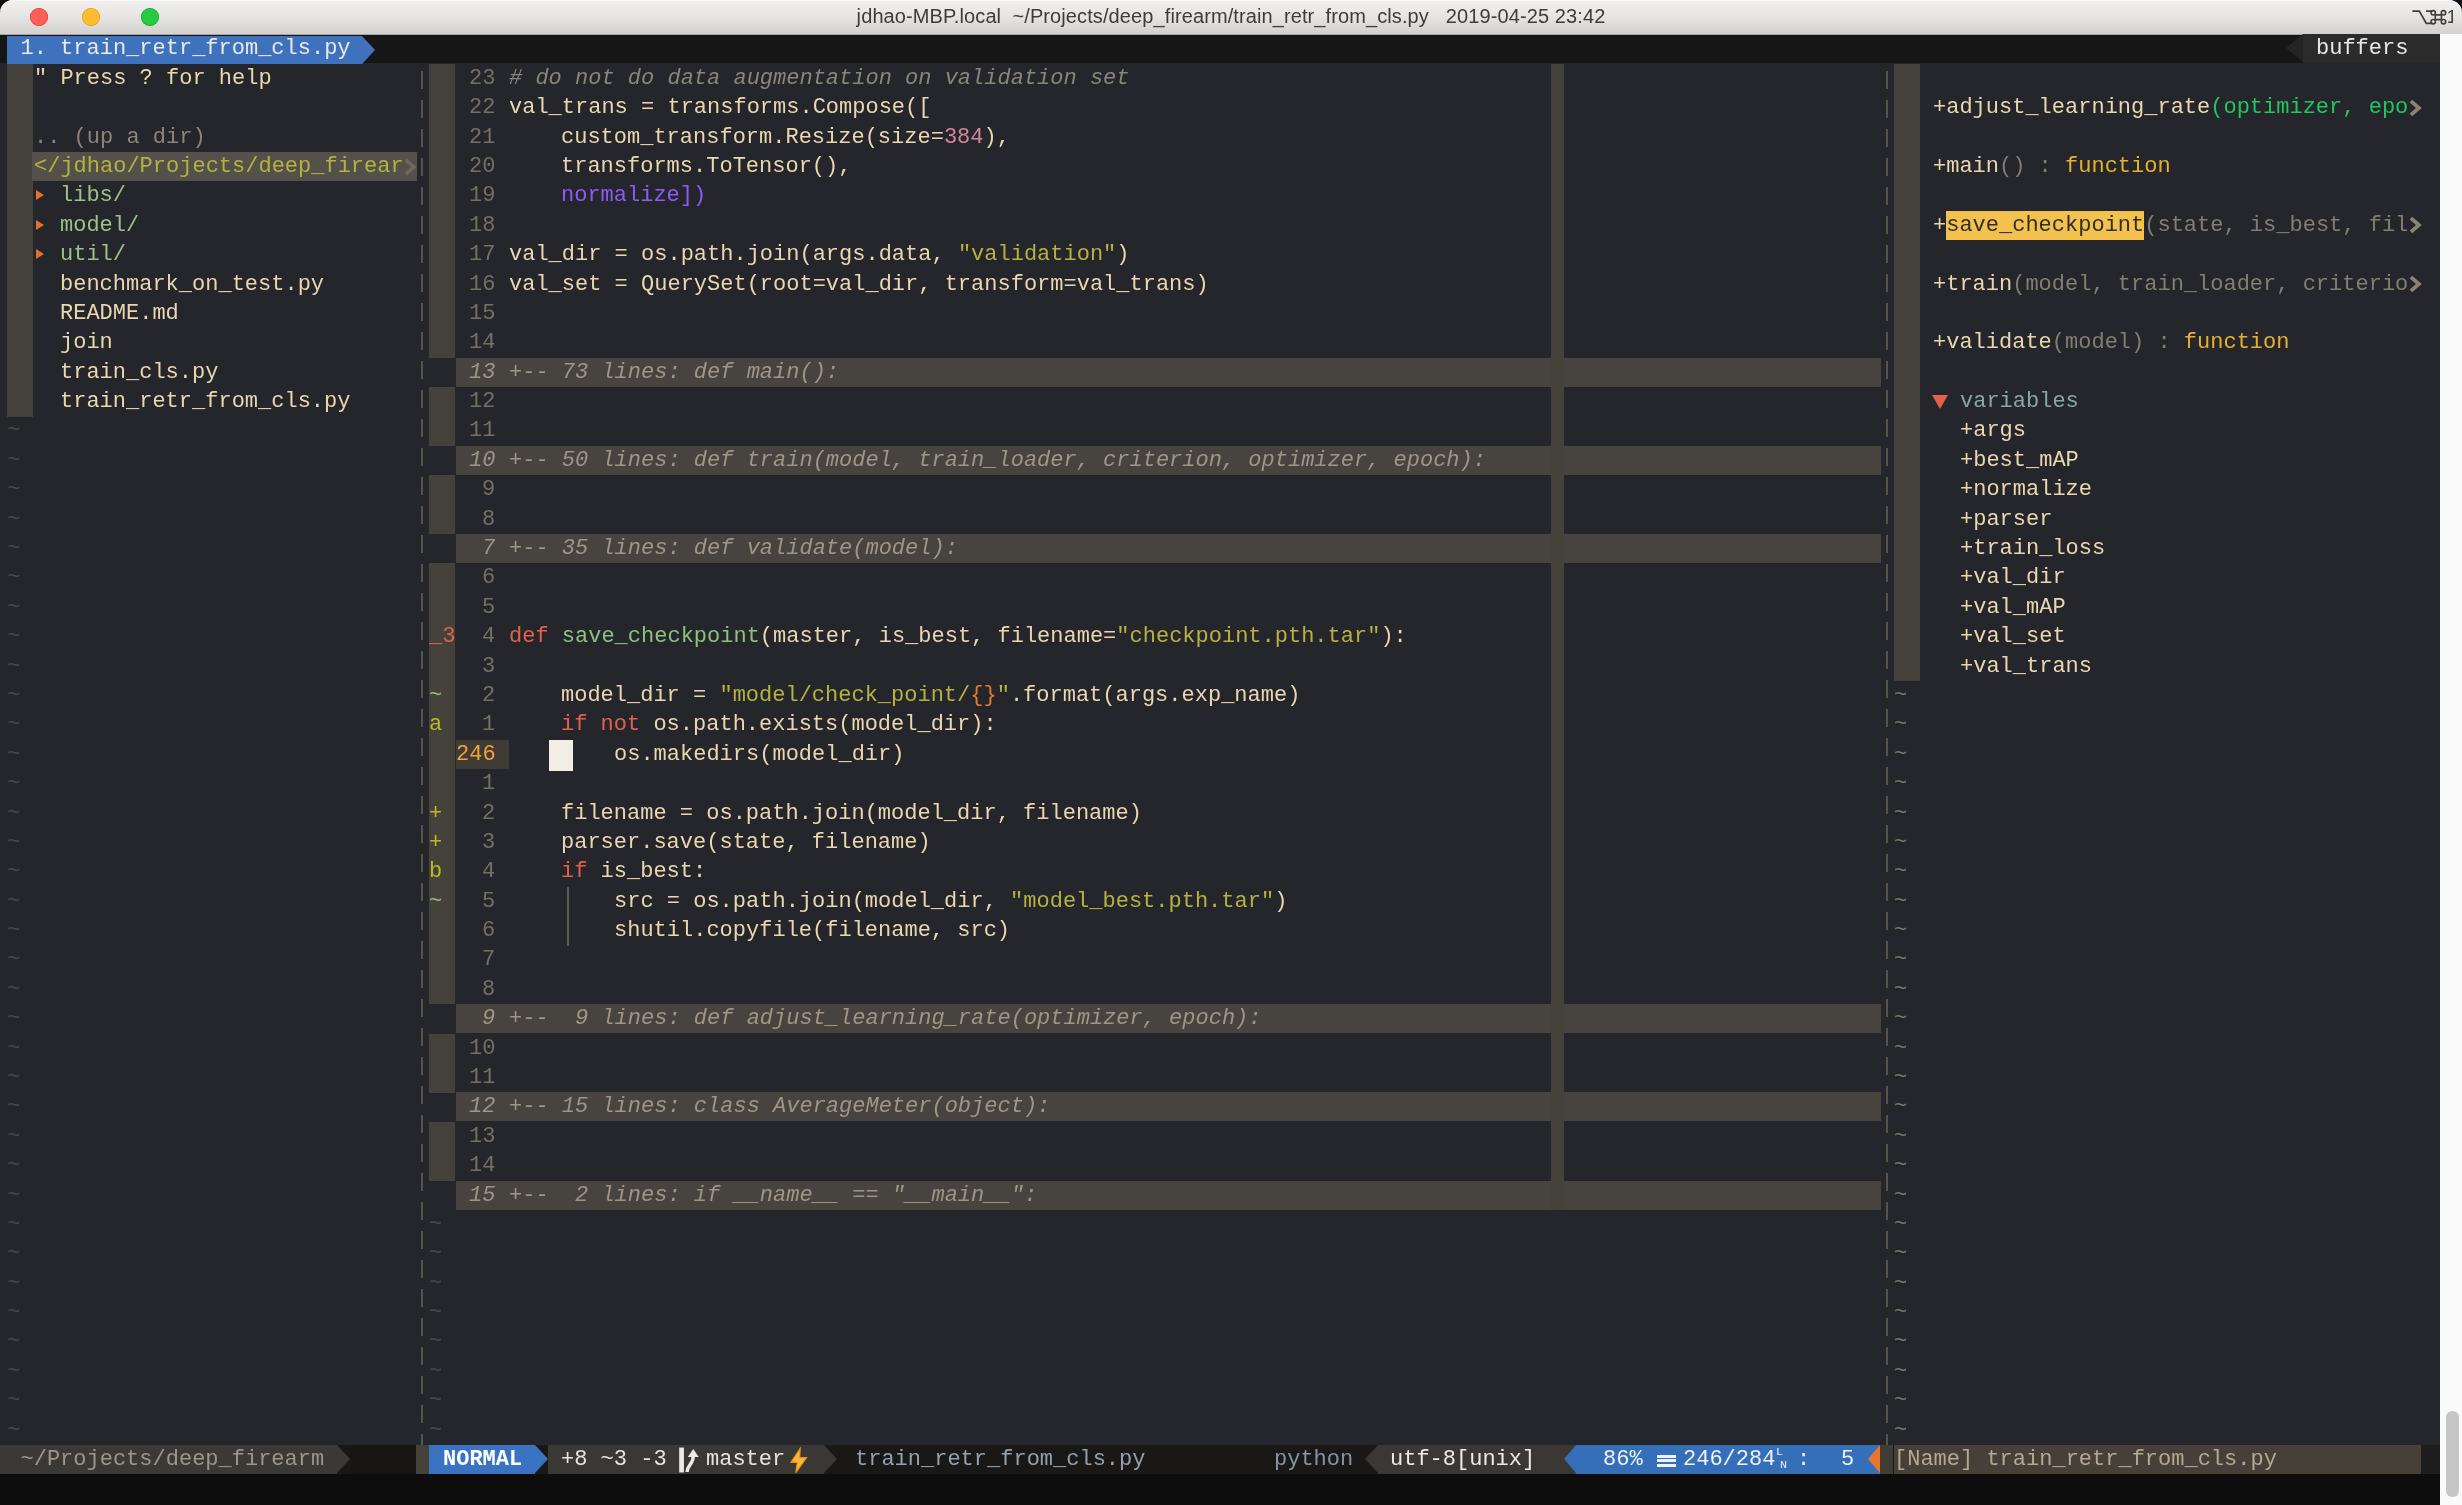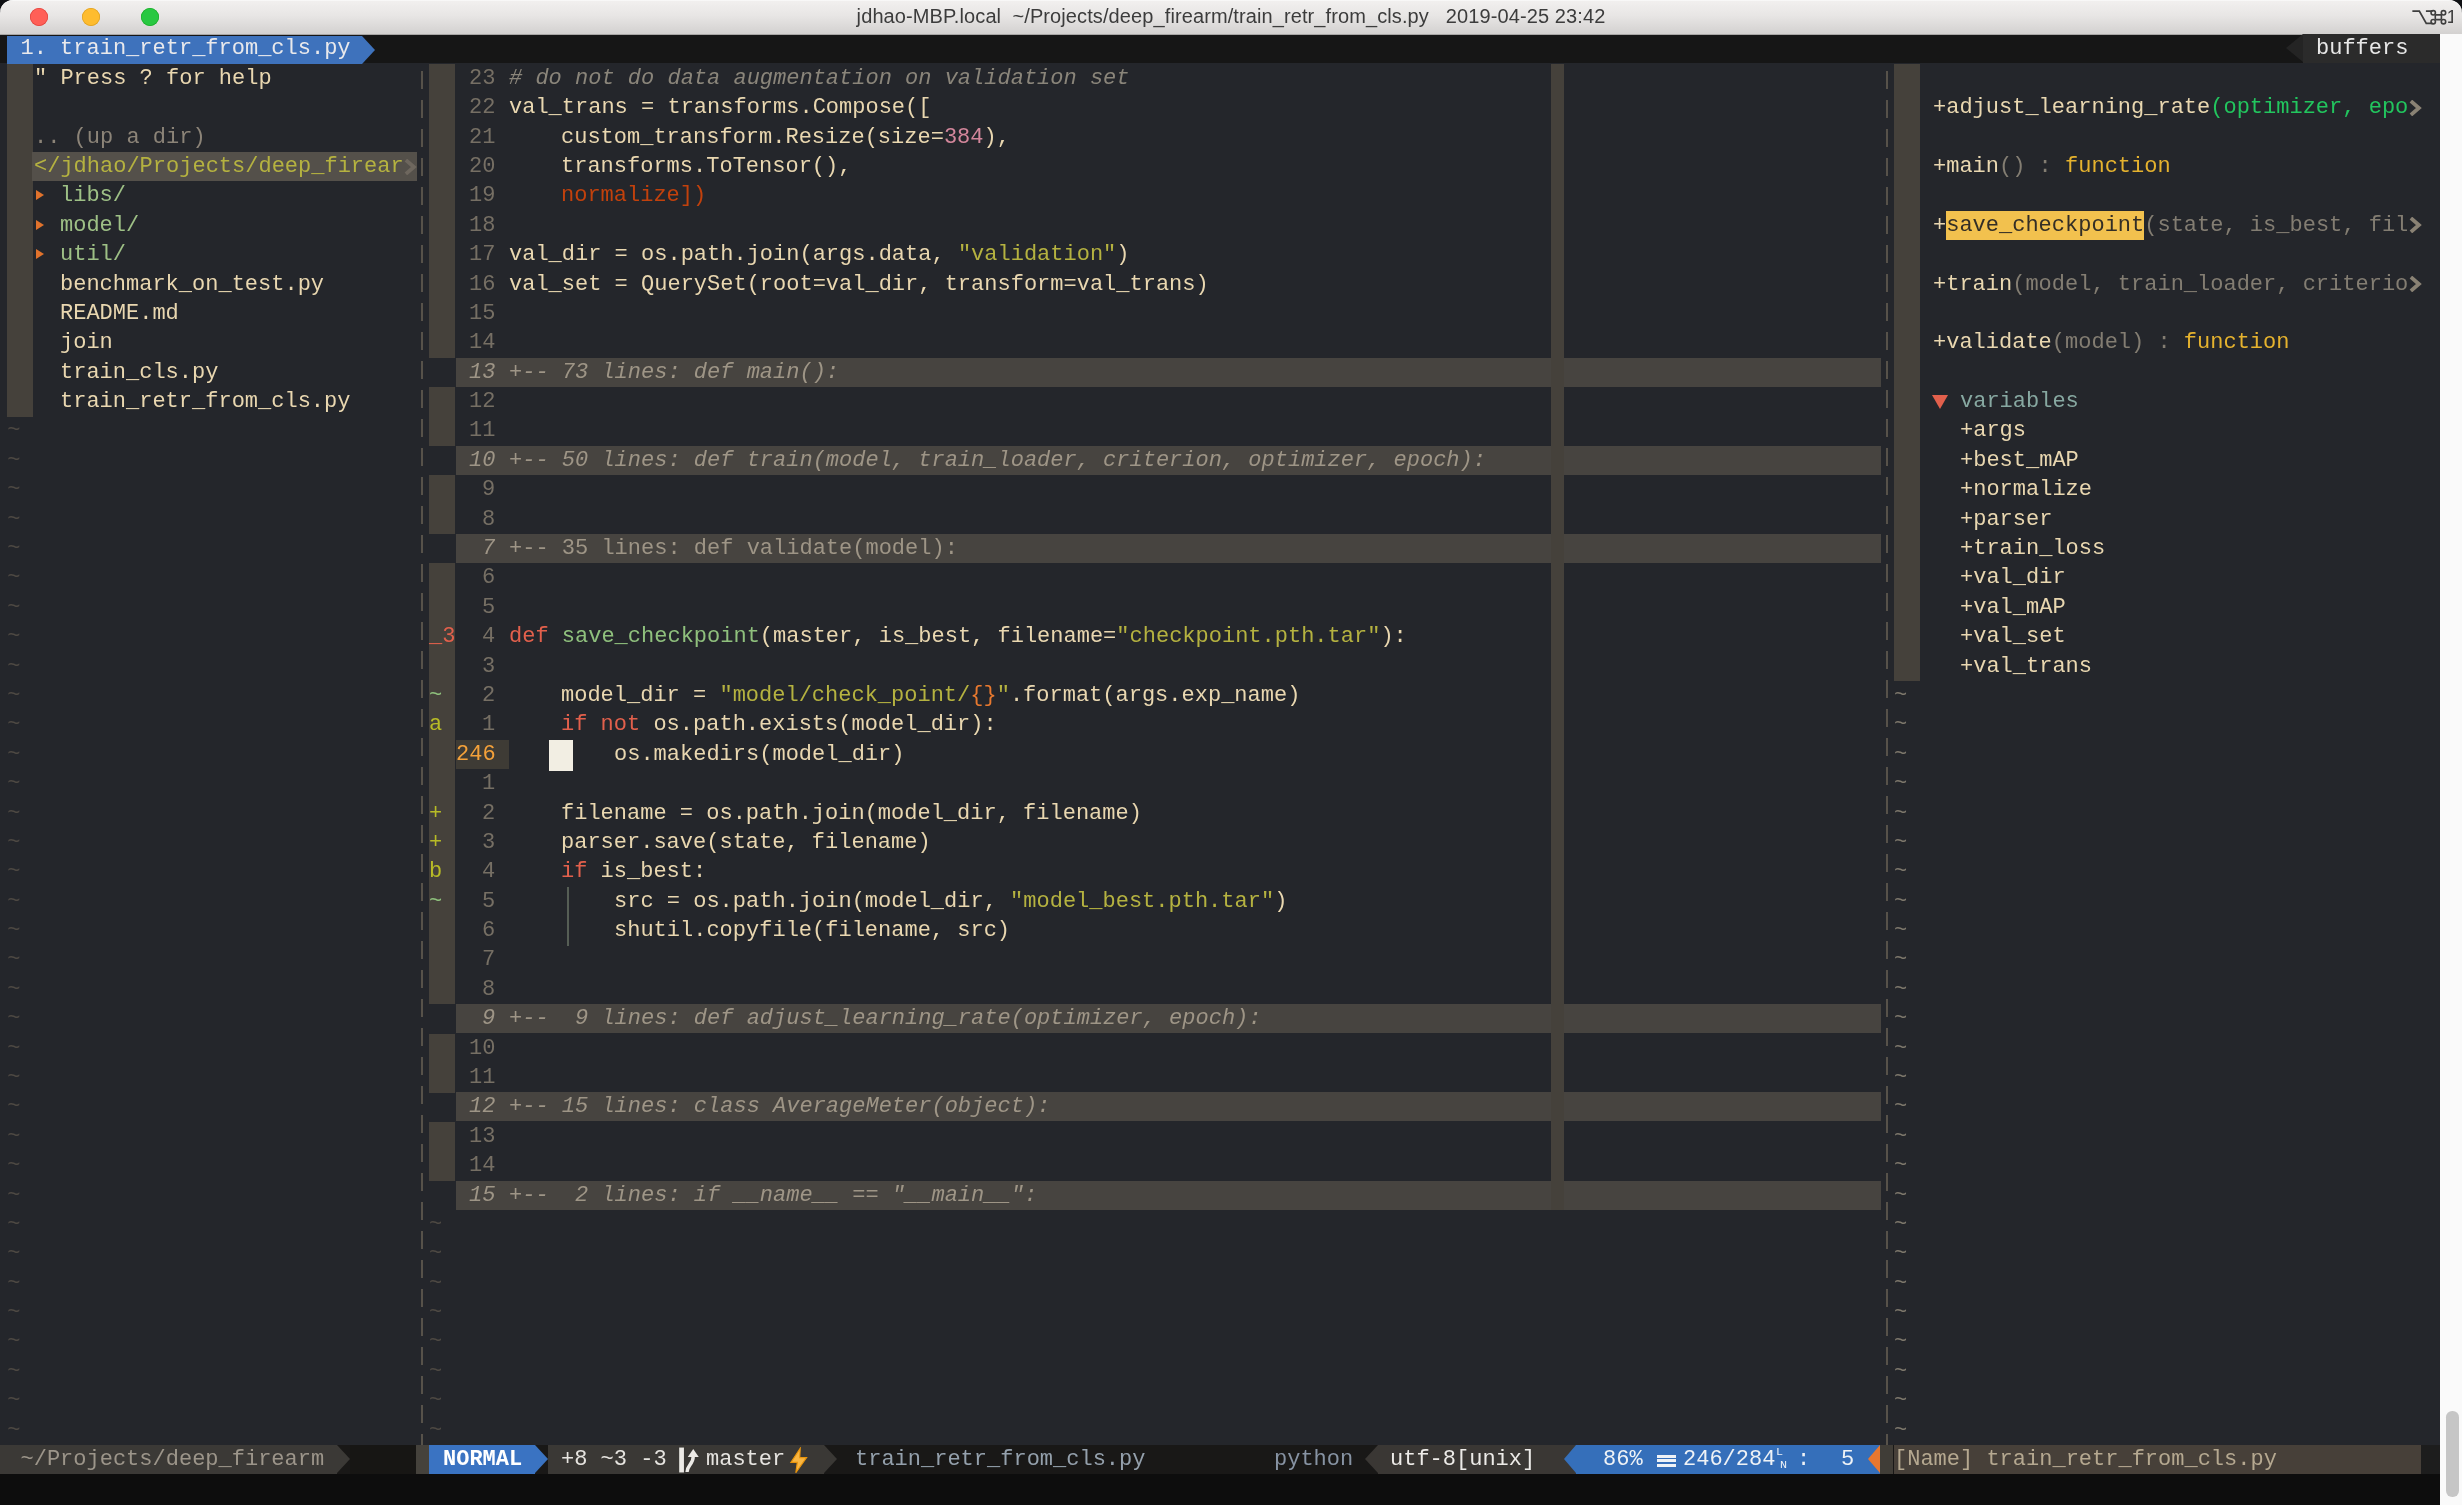--- a/index.html
+++ b/index.html
@@ -110,21 +110,21 @@
 <div class="m" style="left:7.3px;top:1416px;"><span style="color:#4e4943;">~</span></div>
 <div class="m" style="left:469px;top:64px;"><span style="color:#766f64;">23</span></div>
 <div class="m" style="left:509px;top:64px;"><span style="color:#8a857a;font-style:italic"># do not do data augmentation on validation set</span></div>
 <div class="m" style="left:469px;top:93px;"><span style="color:#766f64;">22</span></div>
 <div class="m" style="left:509px;top:93px;text-align:center;"><span style="color:#e9d7b0;">val_trans = transforms.Compose([</span></div>
 <div class="m" style="left:469px;top:123px;"><span style="color:#766f64;">21</span></div>
 <div class="m" style="left:561px;top:123px;"><span style="color:#e9d7b0;">custom_transform.Resize(size=</span><span style="color:#d3869b;">384</span><span style="color:#e9d7b0;">),</span></div>
 <div class="m" style="left:469px;top:152px;"><span style="color:#766f64;">20</span></div>
 <div class="m" style="left:561px;top:152px;"><span style="color:#e9d7b0;">transforms.ToTensor(),</span></div>
 <div class="m" style="left:469px;top:181px;"><span style="color:#766f64;">19</span></div>
-<div class="m" style="left:561px;top:181px;"><span style="color:#c2410c;">normalize])</span></div>
+<div class="m" style="left:561px;top:181px;"><span style="color:#8b5cf6;">normalize])</span></div>
 <div class="m" style="left:469px;top:211px;"><span style="color:#766f64;">18</span></div>
 <div class="m" style="left:469px;top:240px;"><span style="color:#766f64;">17</span></div>
 <div class="m" style="left:509px;top:240px;"><span style="color:#e9d7b0;">val_dir = os.path.join(args.data, </span><span style="color:#b5b240;">"validation"</span><span style="color:#e9d7b0;">)</span></div>
 <div class="m" style="left:469px;top:270px;"><span style="color:#766f64;">16</span></div>
 <div class="m" style="left:509px;top:270px;"><span style="color:#e9d7b0;">val_set = QuerySet(root=val_dir, transform=val_trans)</span></div>
 <div class="m" style="left:469px;top:299px;"><span style="color:#766f64;">15</span></div>
 <div class="m" style="left:469px;top:328px;"><span style="color:#766f64;">14</span></div>
 <div class="m" style="left:469px;top:387px;"><span style="color:#766f64;">12</span></div>
 <div class="m" style="left:469px;top:416px;"><span style="color:#766f64;">11</span></div>
 <div class="m" style="left:482px;top:475px;"><span style="color:#766f64;">9</span></div>
@@ -153,21 +153,21 @@
 <div class="m" style="left:482px;top:975px;"><span style="color:#766f64;">8</span></div>
 <div class="m" style="left:469px;top:1034px;"><span style="color:#766f64;">10</span></div>
 <div class="m" style="left:469px;top:1063px;"><span style="color:#766f64;">11</span></div>
 <div class="m" style="left:469px;top:1122px;"><span style="color:#766f64;">13</span></div>
 <div class="m" style="left:469px;top:1151px;"><span style="color:#766f64;">14</span></div>
 <div class="m" style="left:469px;top:358px;"><span style="color:#9e9586;font-style:italic">13</span></div>
 <div class="m" style="left:509px;top:358px;"><span style="color:#9e9586;font-style:italic">+-- 73 lines: def main():</span></div>
 <div class="m" style="left:469px;top:446px;"><span style="color:#9e9586;font-style:italic">10</span></div>
 <div class="m" style="left:509px;top:446px;"><span style="color:#9e9586;font-style:italic">+-- 50 lines: def train(model, train_loader, criterion, optimizer, epoch):</span></div>
 <div class="m" style="left:482px;top:534px;"><span style="color:#9e9586;font-style:italic">7</span></div>
-<div class="m" style="left:509px;top:534px;"><span style="color:#9e9586;">+-- 35 lines: def validate(model):</span></div>
+<div class="m" style="left:509px;top:534px;"><span style="color:#9e9586;font-style:italic">+-- 35 lines: def validate(model):</span></div>
 <div class="m" style="left:482px;top:1004px;"><span style="color:#9e9586;font-style:italic">9</span></div>
 <div class="m" style="left:509px;top:1004px;"><span style="color:#9e9586;font-style:italic">+--  9 lines: def adjust_learning_rate(optimizer, epoch):</span></div>
 <div class="m" style="left:469px;top:1092px;"><span style="color:#9e9586;font-style:italic">12</span></div>
 <div class="m" style="left:509px;top:1092px;"><span style="color:#9e9586;font-style:italic">+-- 15 lines: class AverageMeter(object):</span></div>
 <div class="m" style="left:469px;top:1181px;"><span style="color:#9e9586;font-style:italic">15</span></div>
 <div class="m" style="left:509px;top:1181px;"><span style="color:#9e9586;font-style:italic">+--  2 lines: if __name__ == "__main__":</span></div>
 <div style="position:absolute;left:456px;top:740px;width:53px;height:29px;background:#3e3b35;"></div>
 <div class="m" style="left:456px;top:740px;"><span style="color:#f4a13a;">246</span></div>
 <div style="position:absolute;left:549px;top:740px;width:24px;height:30.5px;background:#f2eee3;"></div>
 <div class="m" style="left:614px;top:740px;"><span style="color:#e9d7b0;">os.makedirs(model_dir)</span></div>

